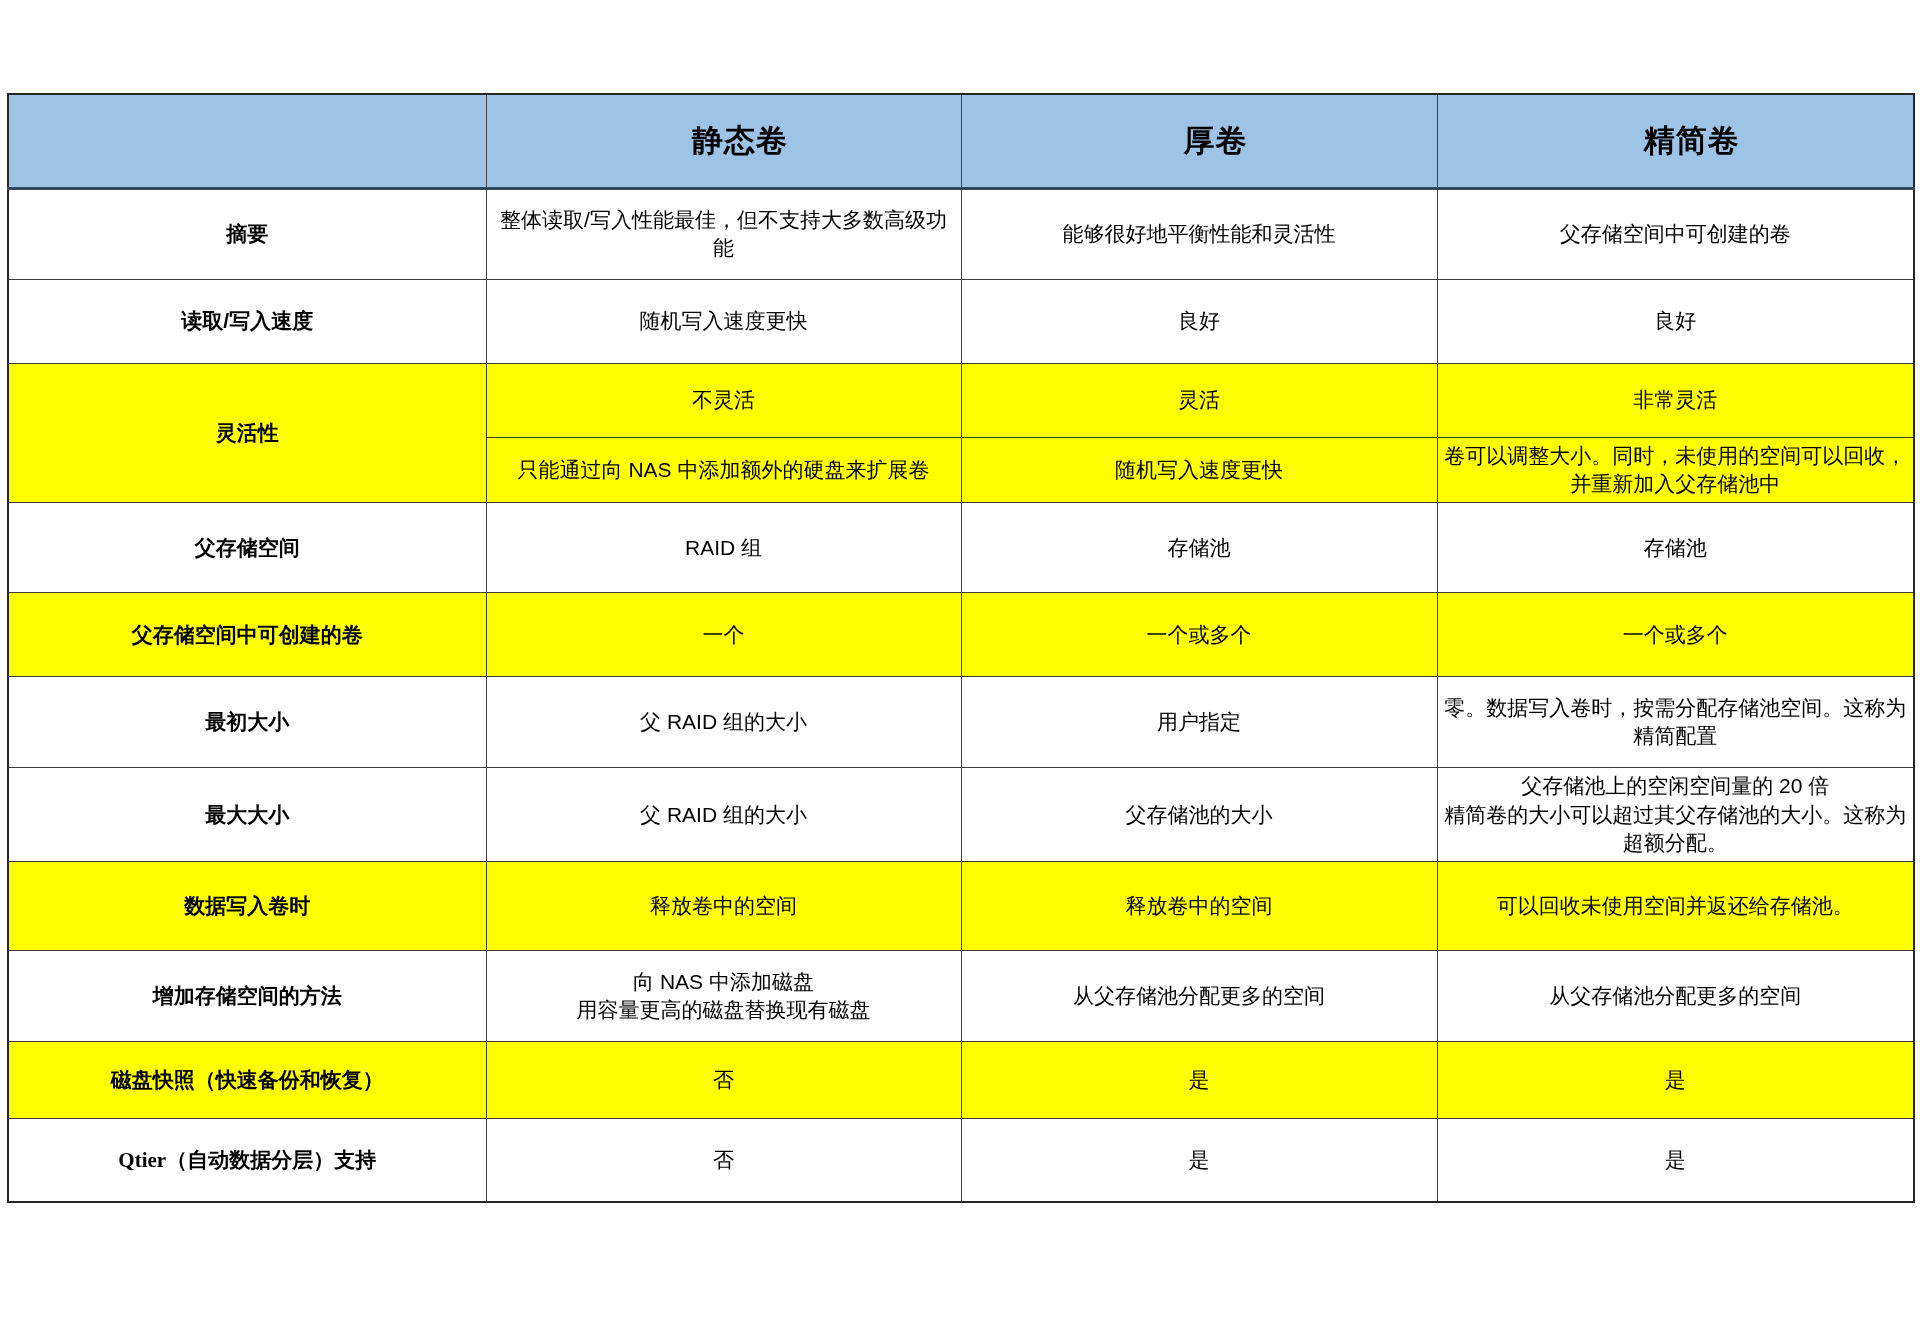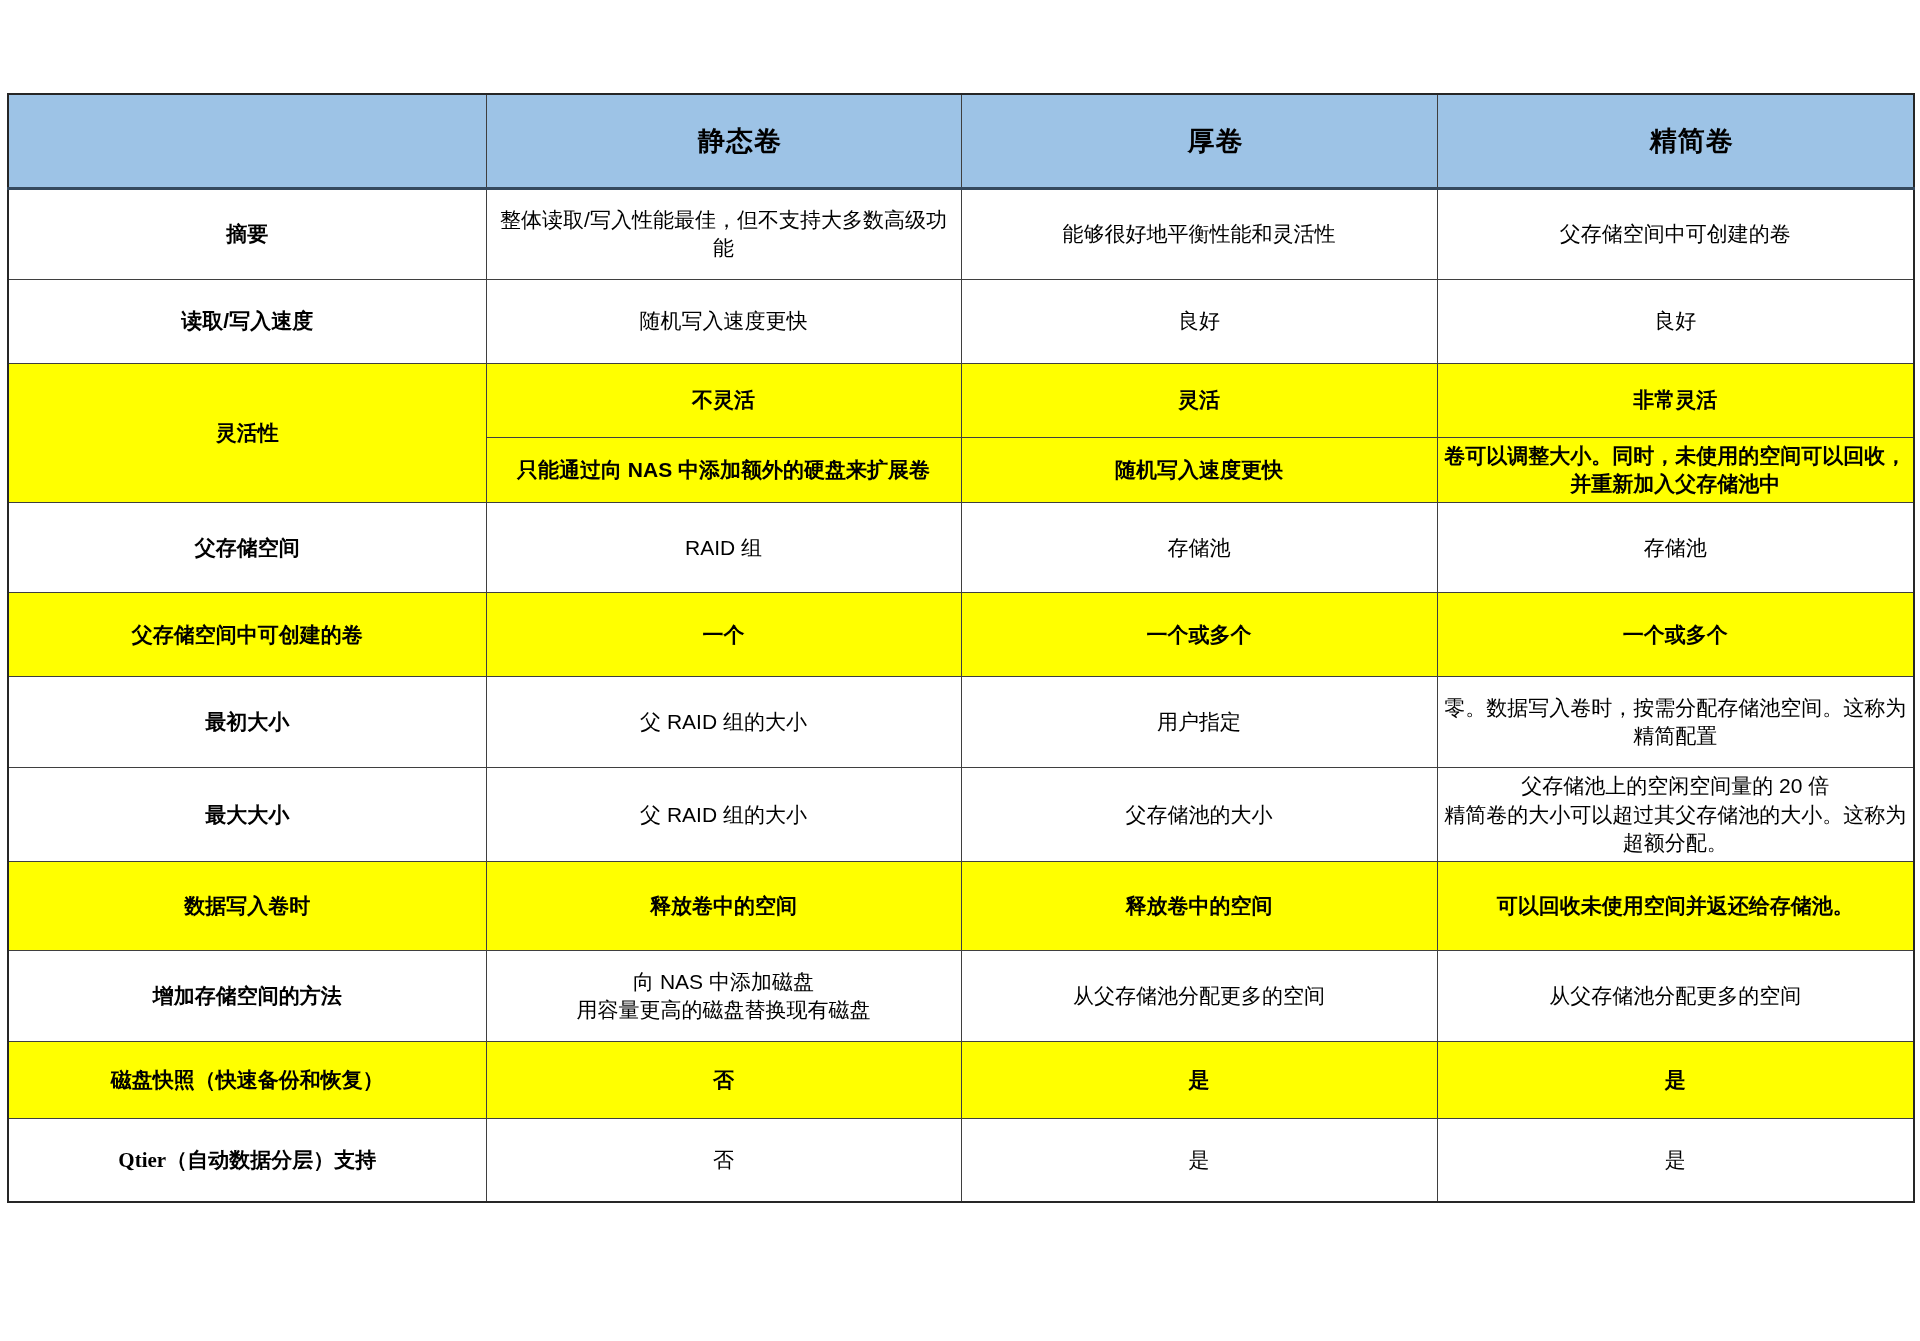--- a/index.html
+++ b/index.html
@@ -24,27 +24,27 @@
     font-size: 21px;
     line-height: 1.35;
     text-align: center;
     padding: 4px 6px;
     overflow: hidden;
   }
   table.cmp { border: 2px solid #262626; }
   table.cmp thead th {
     background: #9DC3E6;
     font-weight: bold;
-    font-size: 27px;
+    font-size: 31px;
     border-bottom: 3px solid #35495e;
     letter-spacing: 1px;
     padding-left: 39px;
   }
   td.lbl { font-weight: bold; }
-  tr.hl td { background: #FFFF00; font-weight: bold; }
+  tr.hl td { background: #FFFF00; }
   td.left { text-align: left; padding-left: 8px; }
   td.pre { white-space: pre-line; }
   
   tr.h-head { height: 94px; }
   tr.h-r0 { height: 91px; }
   tr.h-r1 { height: 84px; }
   tr.h-r2a { height: 74px; }
   tr.h-r2b { height: 63px; }
   tr.h-r3 { height: 90px; }
   tr.h-r4 { height: 84px; }

